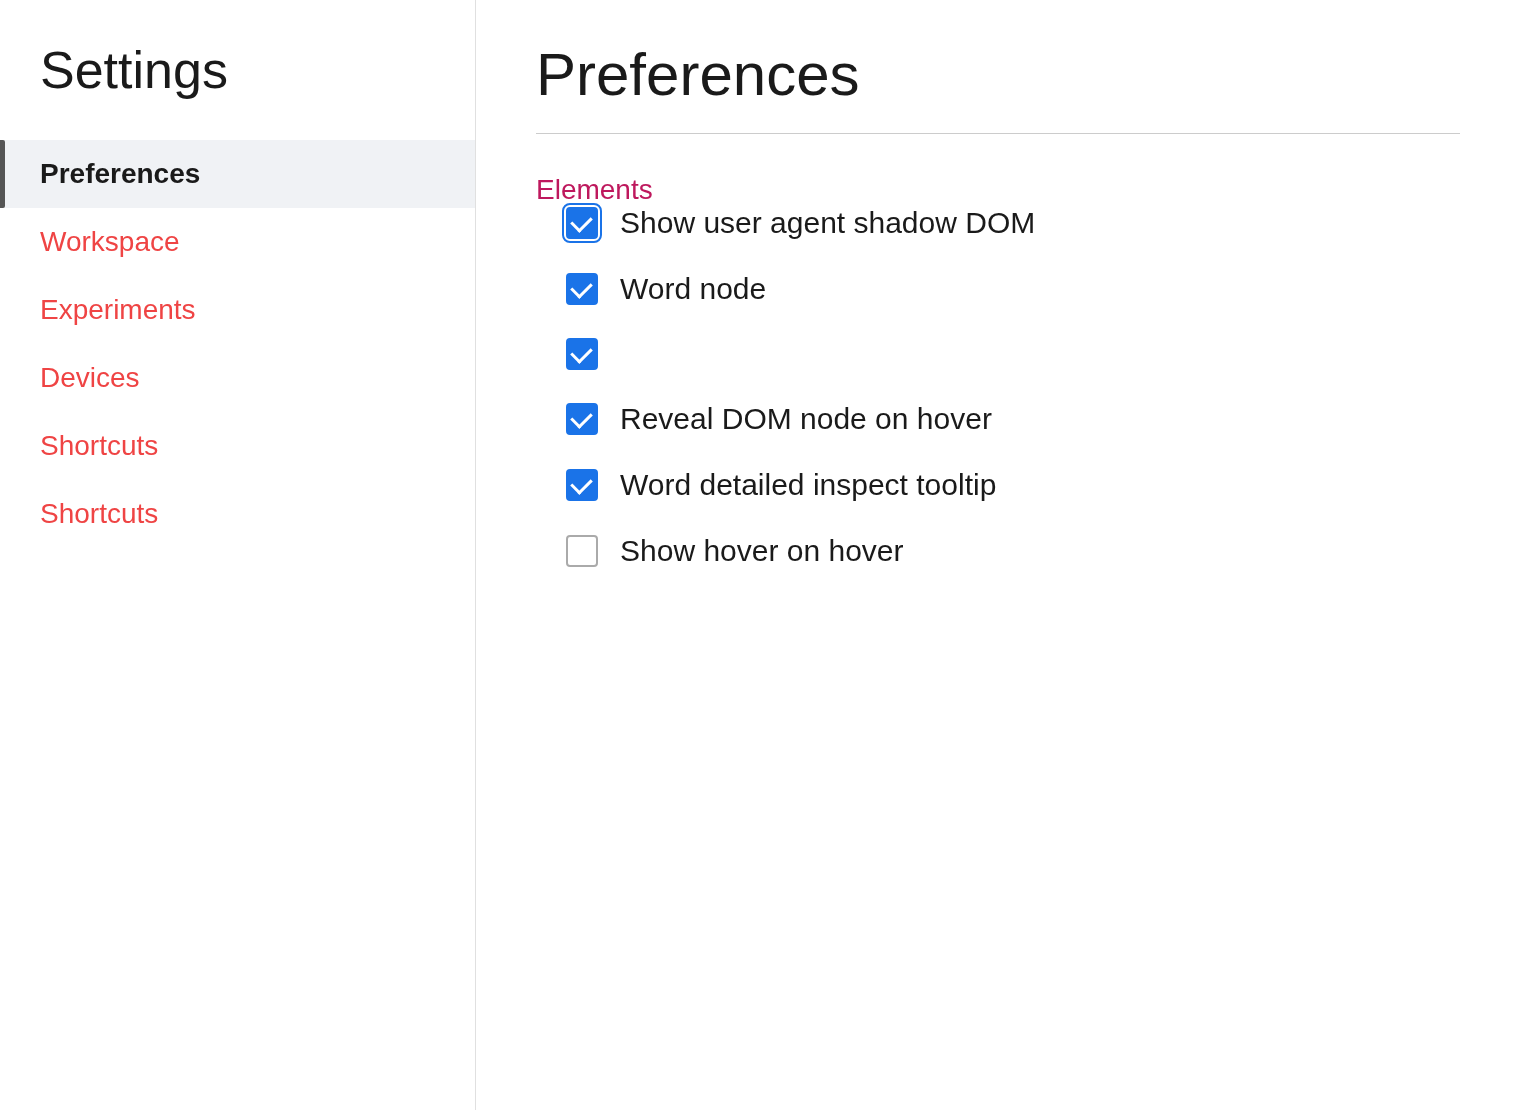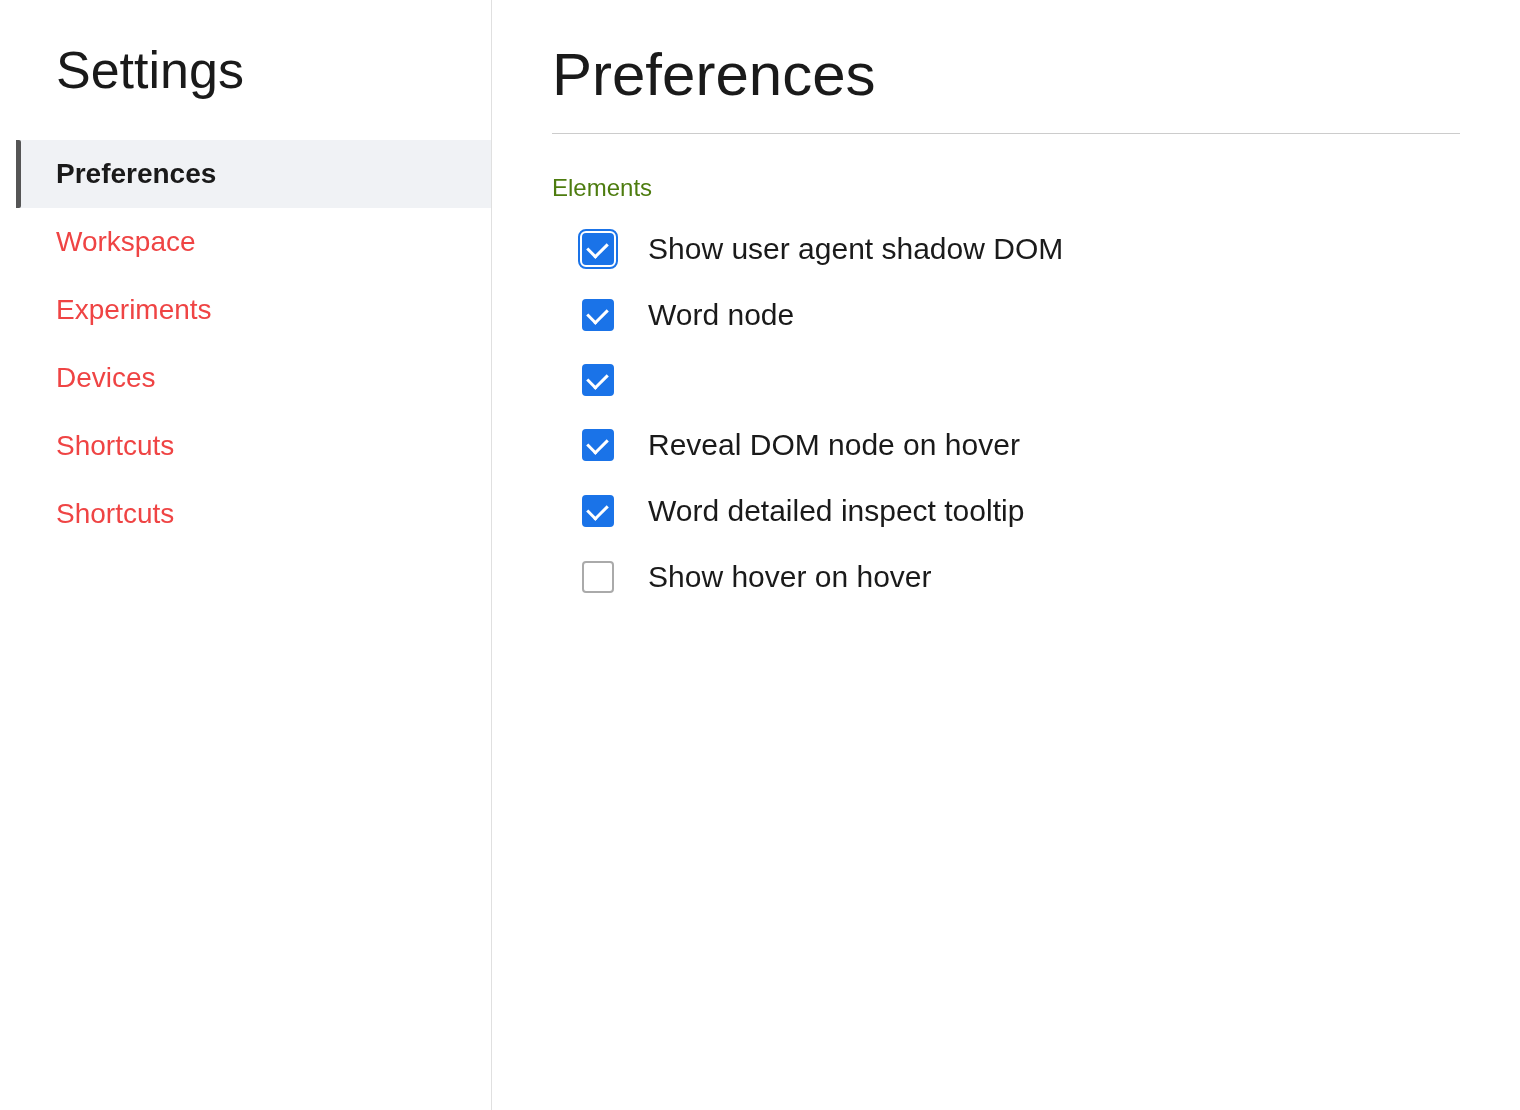--- a/index.html
+++ b/index.html
@@ -18,21 +18,20 @@
     }
 
     
     .sidebar {
       width: 476px;
       min-height: 1110px;
       background: #ffffff;
       border-right: 1px solid #e0e0e0;
       padding-top: 40px;
       flex-shrink: 0;
-      margin-left: 16px;
     }
 
     .sidebar-title {
       font-size: 52px;
       font-weight: 400;
       color: #1a1a1a;
       padding: 0 40px 40px 40px;
     }
 
     .sidebar-nav {
@@ -77,38 +76,37 @@
       margin-bottom: 24px;
     }
 
     .divider {
       border: none;
       border-top: 1px solid #cccccc;
       margin-bottom: 40px;
     }
 
     .section-title {
-      font-size: 24px;
-      color: #4d7c0f;
+      font-size: 28px;
+      color: #be185d;
       font-weight: 400;
-      margin-bottom: 30px;
     }
 
     .checkbox-list {
       list-style: none;
       display: flex;
       flex-direction: column;
       gap: 32px;
       padding-left: 30px;
     }
 
     .checkbox-item {
       display: flex;
       align-items: center;
-      gap: 34px;
+      gap: 22px;
       font-size: 30px;
       color: #1a1a1a;
       cursor: pointer;
     }
 
     .checkbox-input {
       width: 32px;
       height: 32px;
       cursor: pointer;
       flex-shrink: 0;

